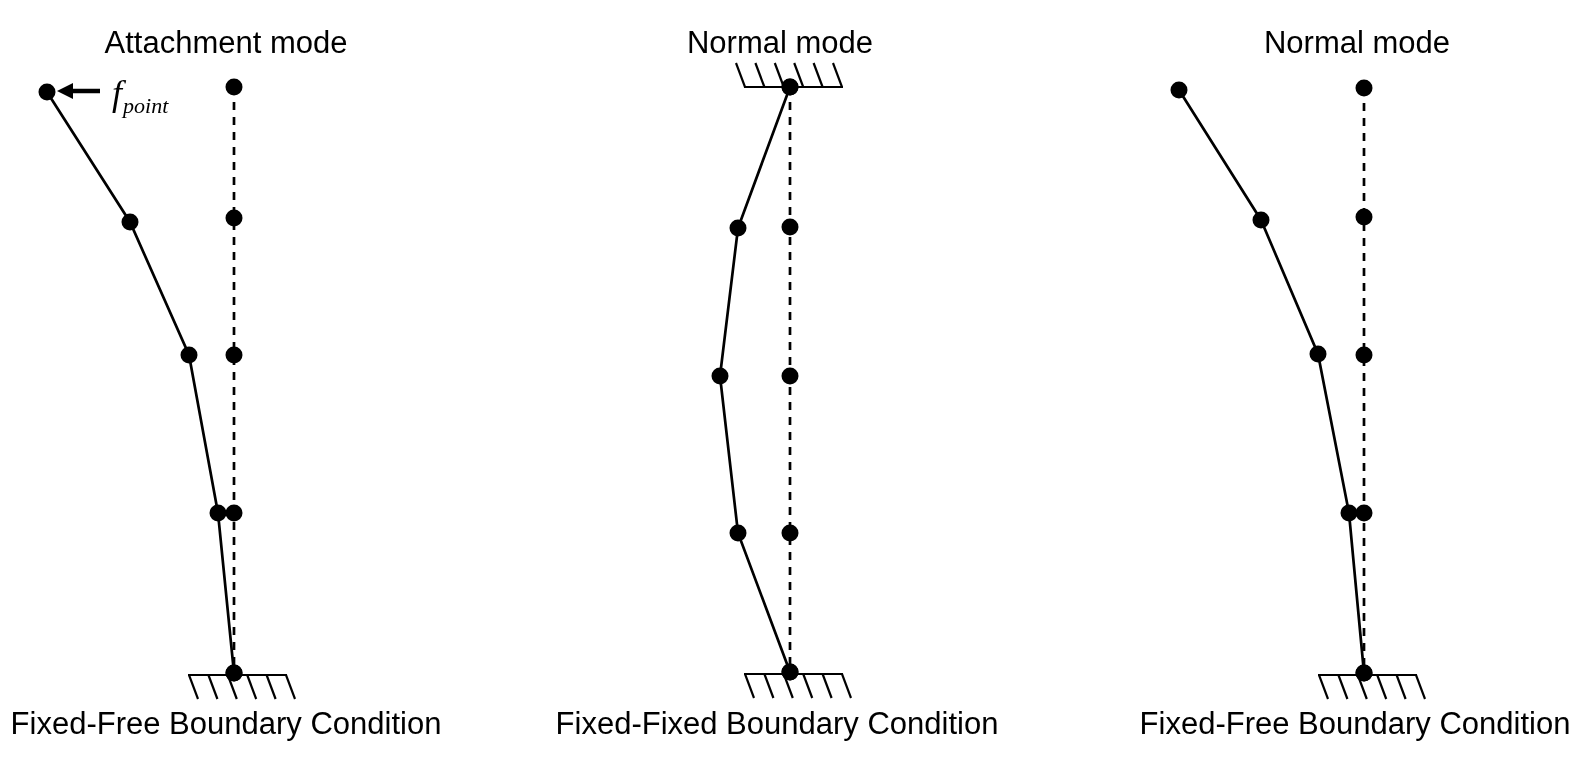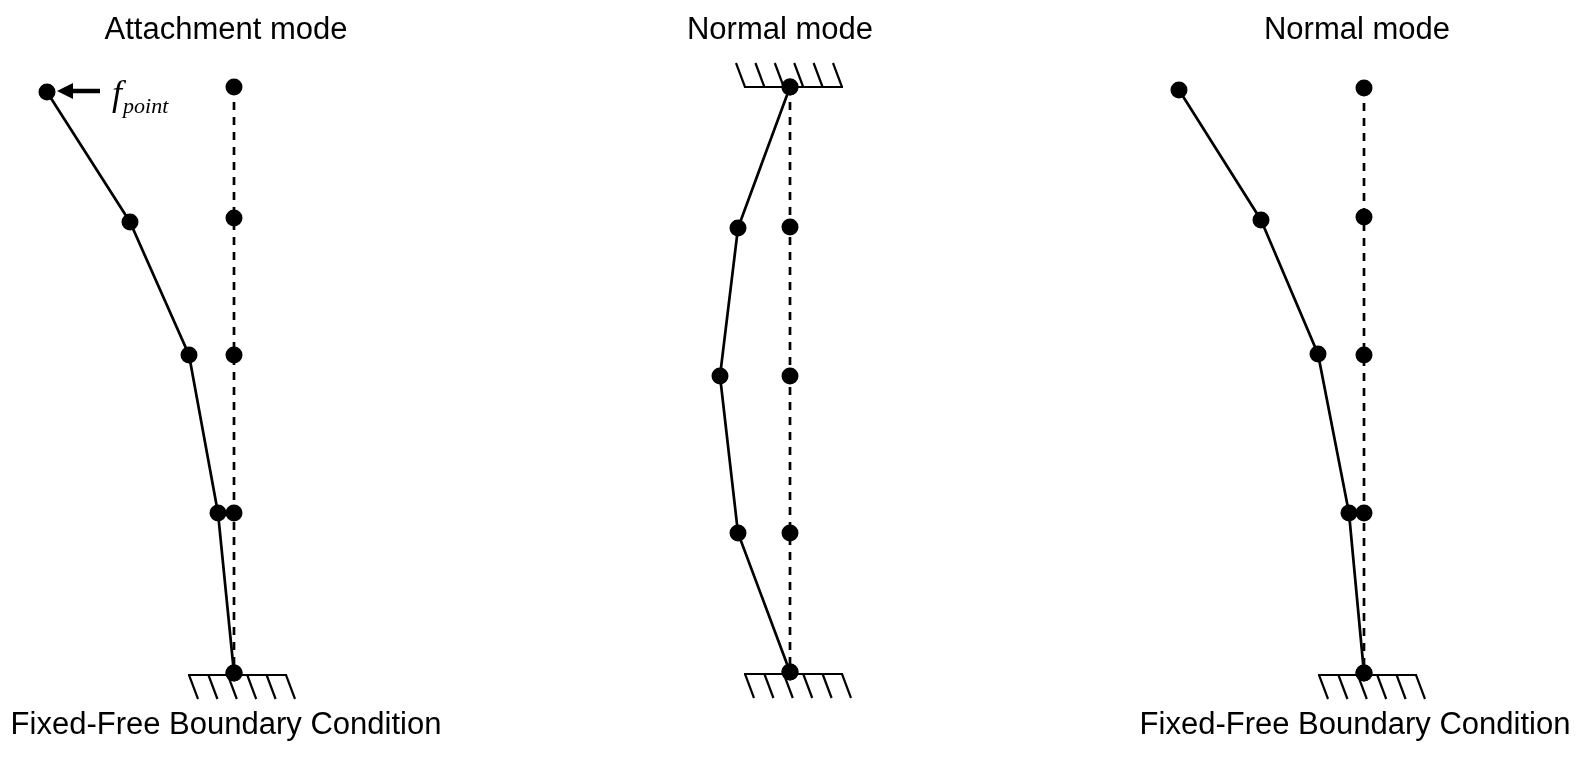--- a/index.html
+++ b/index.html
@@ -18,21 +18,21 @@
     background: #ffffff;
   }
   svg.diagram {
     position: absolute;
     left: 0;
     top: 0;
   }
   .panel-title {
     position: absolute;
     width: 400px;
-    top: 11px;
+    top: 25px;
     text-align: center;
     font-size: 31px;
     line-height: 1.15;
     color: #000000;
     white-space: nowrap;
   }
   .panel-title.t1 { left: 26px; }   
   .panel-title.t2 { left: 580px; }  
   .panel-title.t3 { left: 1157px; } 
   .panel-caption {
@@ -128,15 +128,16 @@
         <circle cx="1349" cy="513" r="8.5" fill="#000000"></circle>
         <circle cx="1364" cy="673" r="8.5" fill="#000000"></circle>
       </g>
     </svg>
 
   <div class="panel-title t1">Attachment mode</div>
   <div class="panel-title t2">Normal mode</div>
   <div class="panel-title t3">Normal mode</div>
 
   <div class="panel-caption c1">Fixed-Free Boundary Condition</div>
+  <div class="panel-caption c2">Fixed-Fixed Boundary Condition</div>
   <div class="panel-caption c3">Fixed-Free Boundary Condition</div>
 
 </div>
 
 </body></html>

